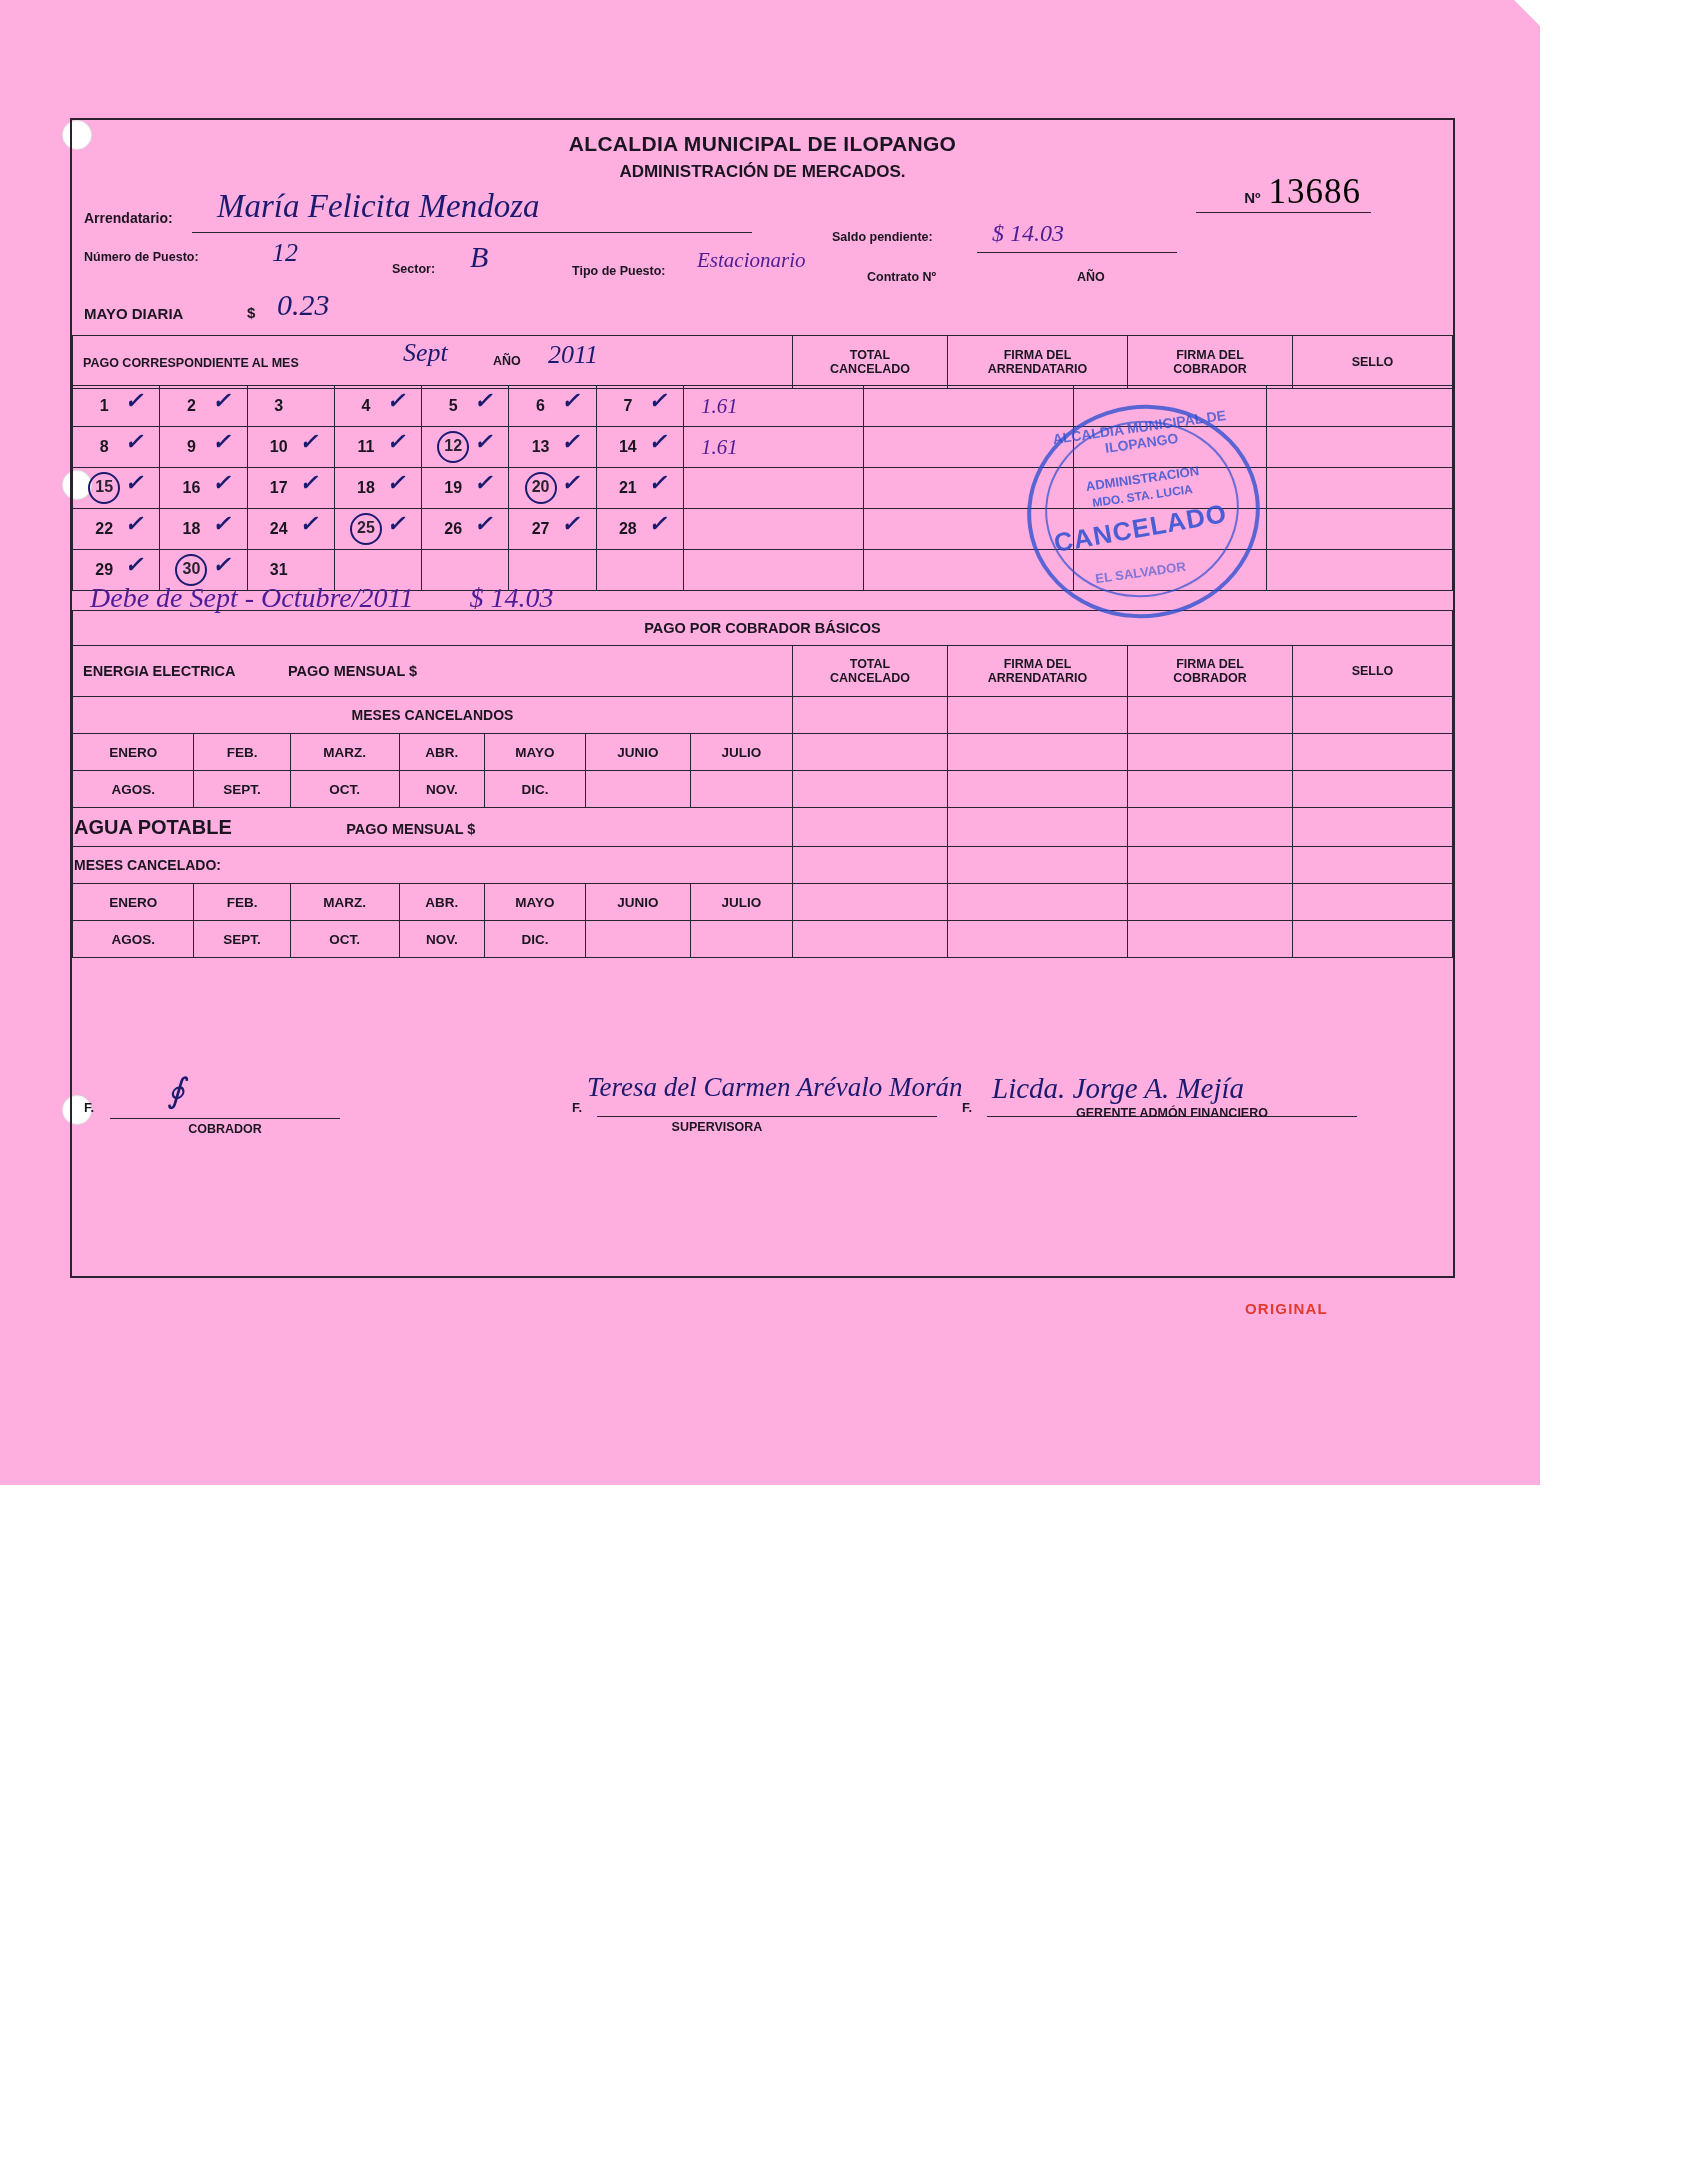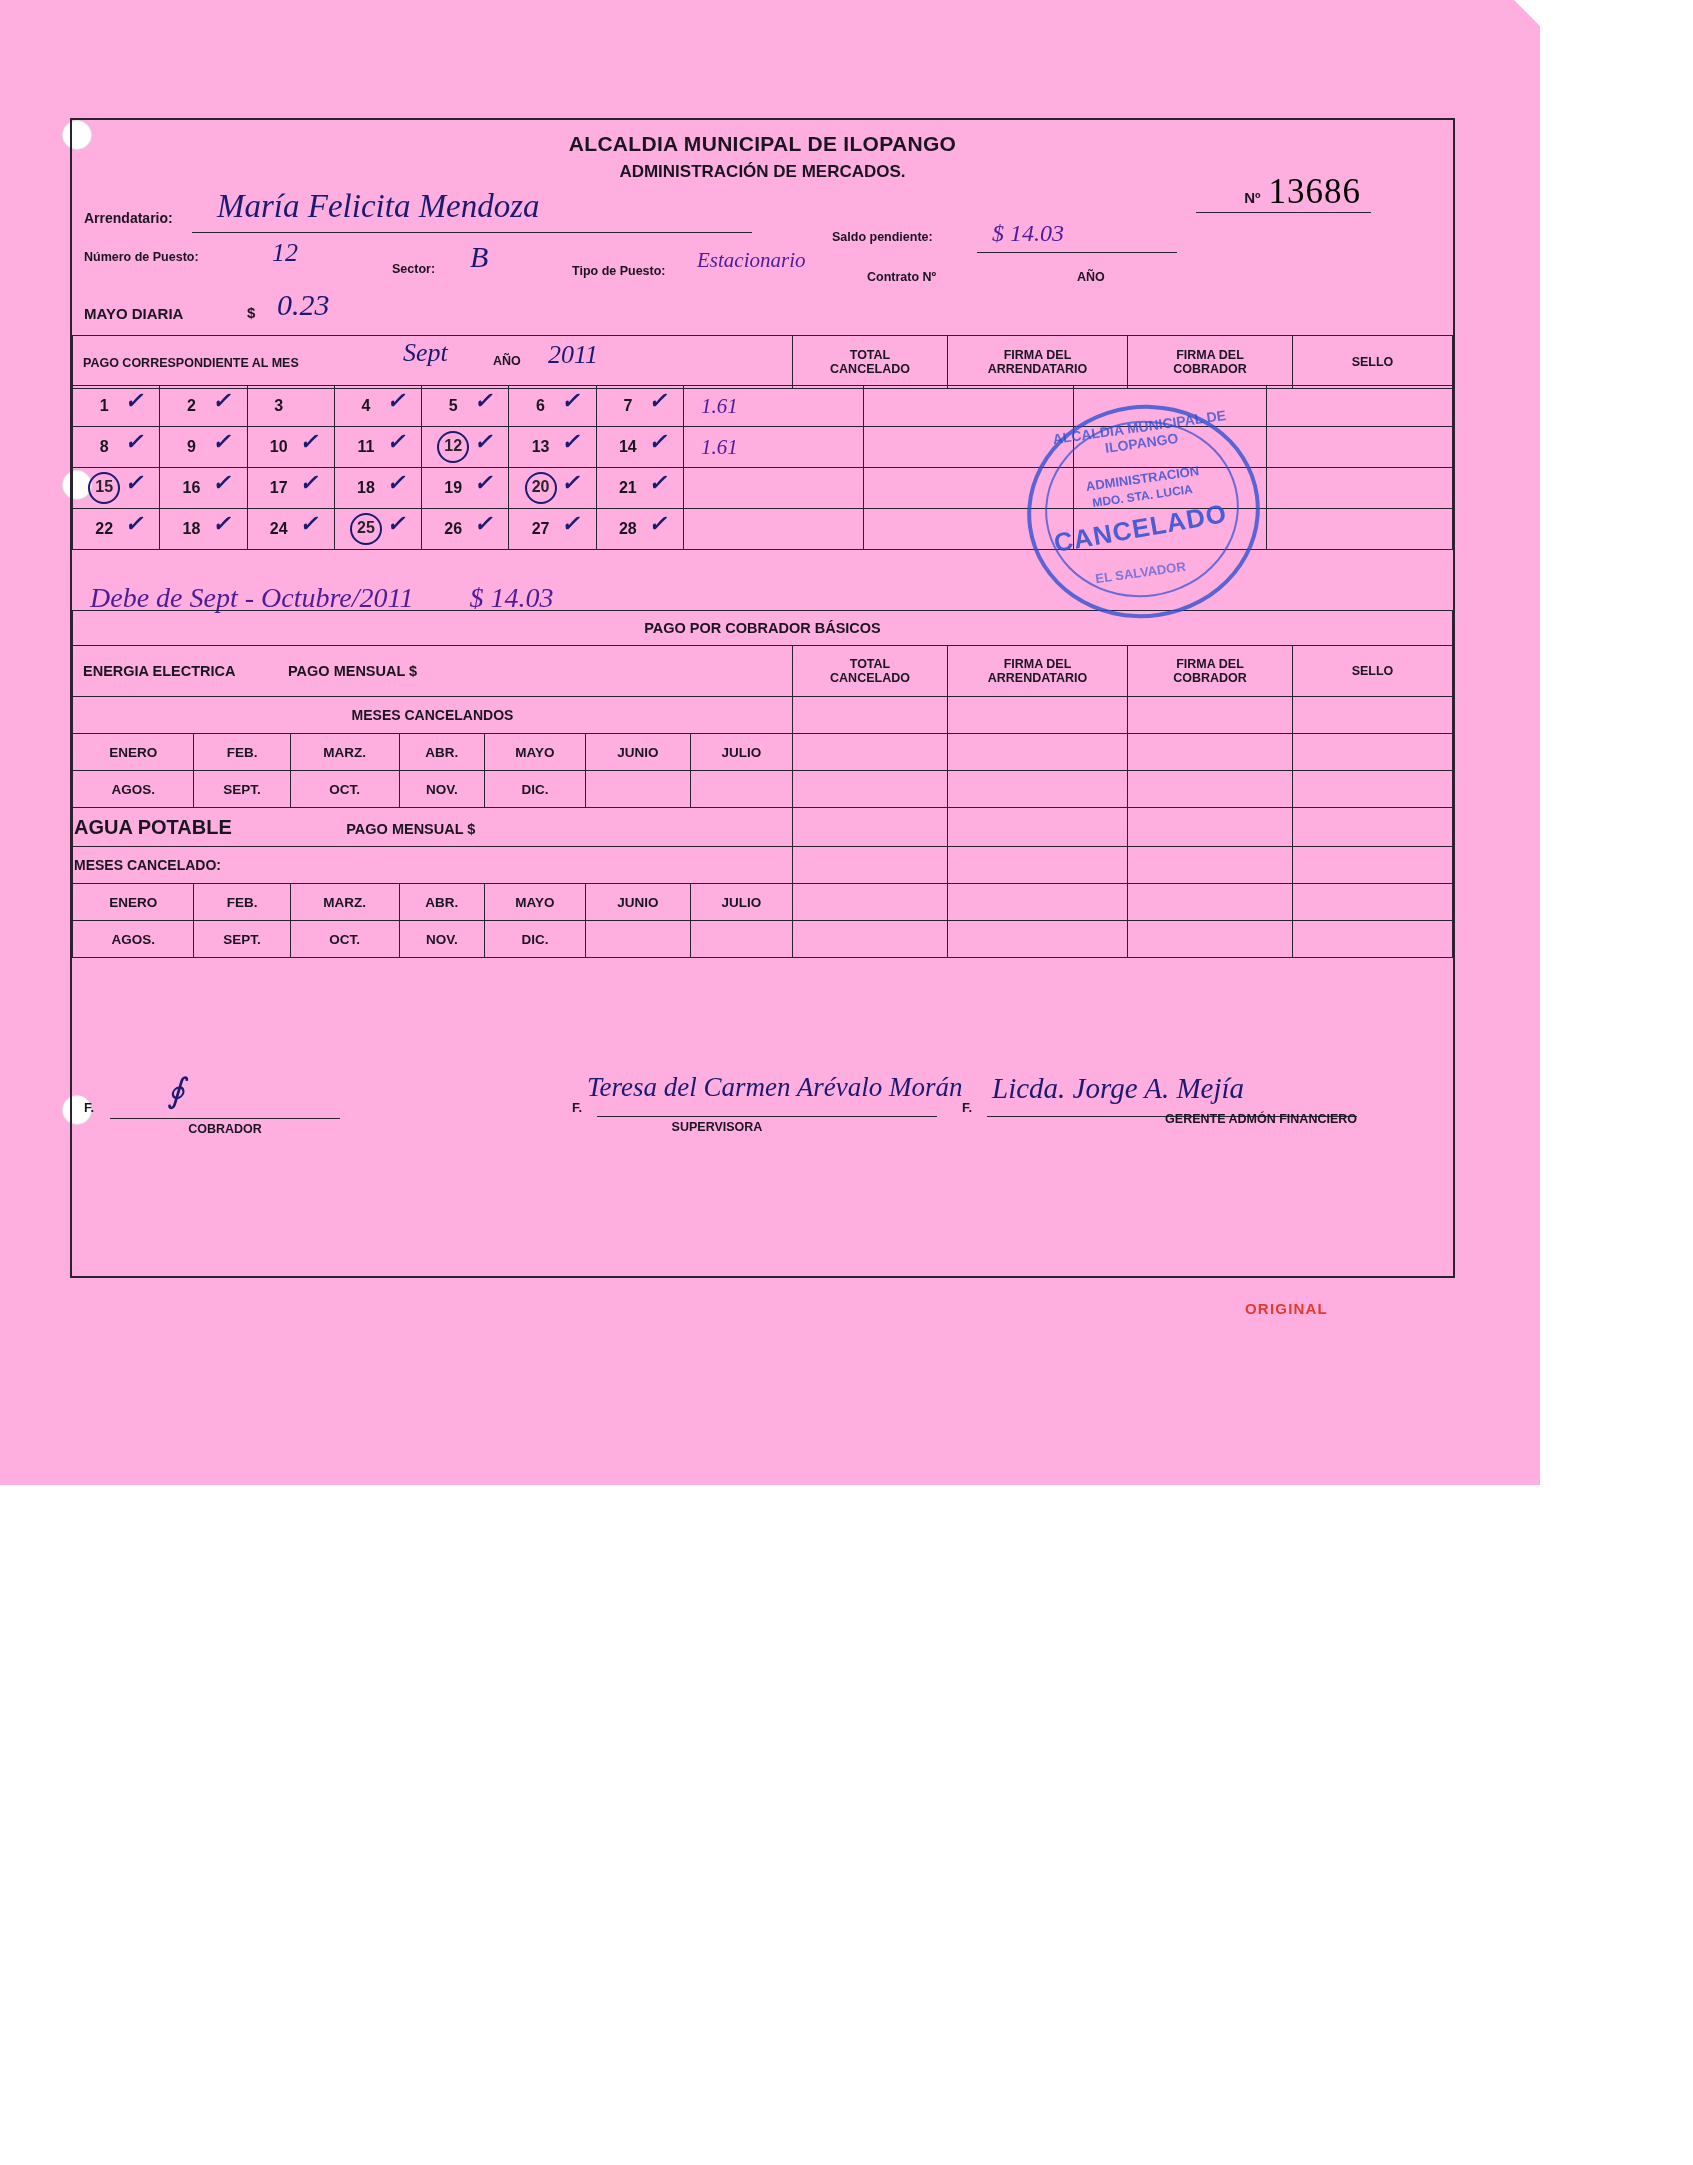--- a/index.html
+++ b/index.html
@@ -230,20 +230,33 @@
               <td class="daycell" style="width: 71px;"><span class="n">24</span><span class="tick">✓</span></td>
               <td class="daycell" style="width: 71px;"><span class="n"><span class="circled">25</span></span><span class="tick">✓</span></td>
               <td class="daycell" style="width: 71px;"><span class="n">26</span><span class="tick">✓</span></td>
               <td class="daycell" style="width: 71px;"><span class="n">27</span><span class="tick">✓</span></td>
               <td class="daycell" style="width: 71px;"><span class="n">28</span><span class="tick">✓</span></td>
               <td style="width: 150px;"></td>
               <td style="width: 175px;"></td>
               <td style="width: 160px;"></td>
               <td style="width: 155px;"></td>
             </tr>
+            <tr>
+              <td class="daycell" style="width: 71px;"><span class="n">29</span><span class="tick">✓</span></td>
+              <td class="daycell" style="width: 71px;"><span class="n"><span class="circled">30</span></span><span class="tick">✓</span></td>
+              <td class="daycell" style="width: 71px;"><span class="n">31</span></td>
+              <td class="daycell" style="width: 71px;"></td>
+              <td class="daycell" style="width: 71px;"></td>
+              <td class="daycell" style="width: 71px;"></td>
+              <td class="daycell" style="width: 71px;"></td>
+              <td style="width: 150px;"></td>
+              <td style="width: 175px;"></td>
+              <td style="width: 160px;"></td>
+              <td style="width: 155px;"></td>
+            </tr>
           </tbody>
       </table>
     </div>
 
     <div class="row-abs hand-sm" style="left:18px;top:462px;font-size:28px;white-space:pre;">Debe de Sept - Octubre/2011        $ 14.03</div>
 
     <div class="grid-wrap" style="left:0px;top:490px;width:1381px;">
       <table>
         <tbody>
             <tr>
@@ -354,21 +367,21 @@
       <div class="sig-cap" style="position:absolute;left:38px;top:64px;width:230px;">COBRADOR</div>
       <div class="hand" style="position:absolute;left:95px;top:12px;font-size:34px;">∮</div>
 
       <div style="position:absolute;left:500px;top:42px;font-size:13px;font-weight:bold;">F.</div>
       <div class="sig-line" style="position:absolute;left:525px;top:58px;width:340px;"></div>
       <div class="sig-cap" style="position:absolute;left:525px;top:62px;width:240px;">SUPERVISORA</div>
       <div class="hand" style="position:absolute;left:515px;top:14px;font-size:27px;">Teresa del Carmen Arévalo Morán</div>
 
       <div style="position:absolute;left:890px;top:42px;font-size:13px;font-weight:bold;">F.</div>
       <div class="sig-line" style="position:absolute;left:915px;top:58px;width:370px;"></div>
-      <div class="sig-cap" style="position:absolute;left:915px;top:54px;width:370px;text-align:right;">GERENTE ADMÓN FINANCIERO</div>
+      <div class="sig-cap" style="position:absolute;left:915px;top:48px;width:370px;">GERENTE ADMÓN FINANCIERO</div>
       <div class="hand" style="position:absolute;left:920px;top:14px;font-size:29px;">Licda. Jorge A. Mejía</div>
     </div>
 
   </div>
 
   <div id="seal">
     <div class="ring"></div>
     <div class="ring2"></div>
     <div class="arc">ALCALDIA MUNICIPAL DE ILOPANGO</div>
     <div class="txt1">ADMINISTRACION</div>

